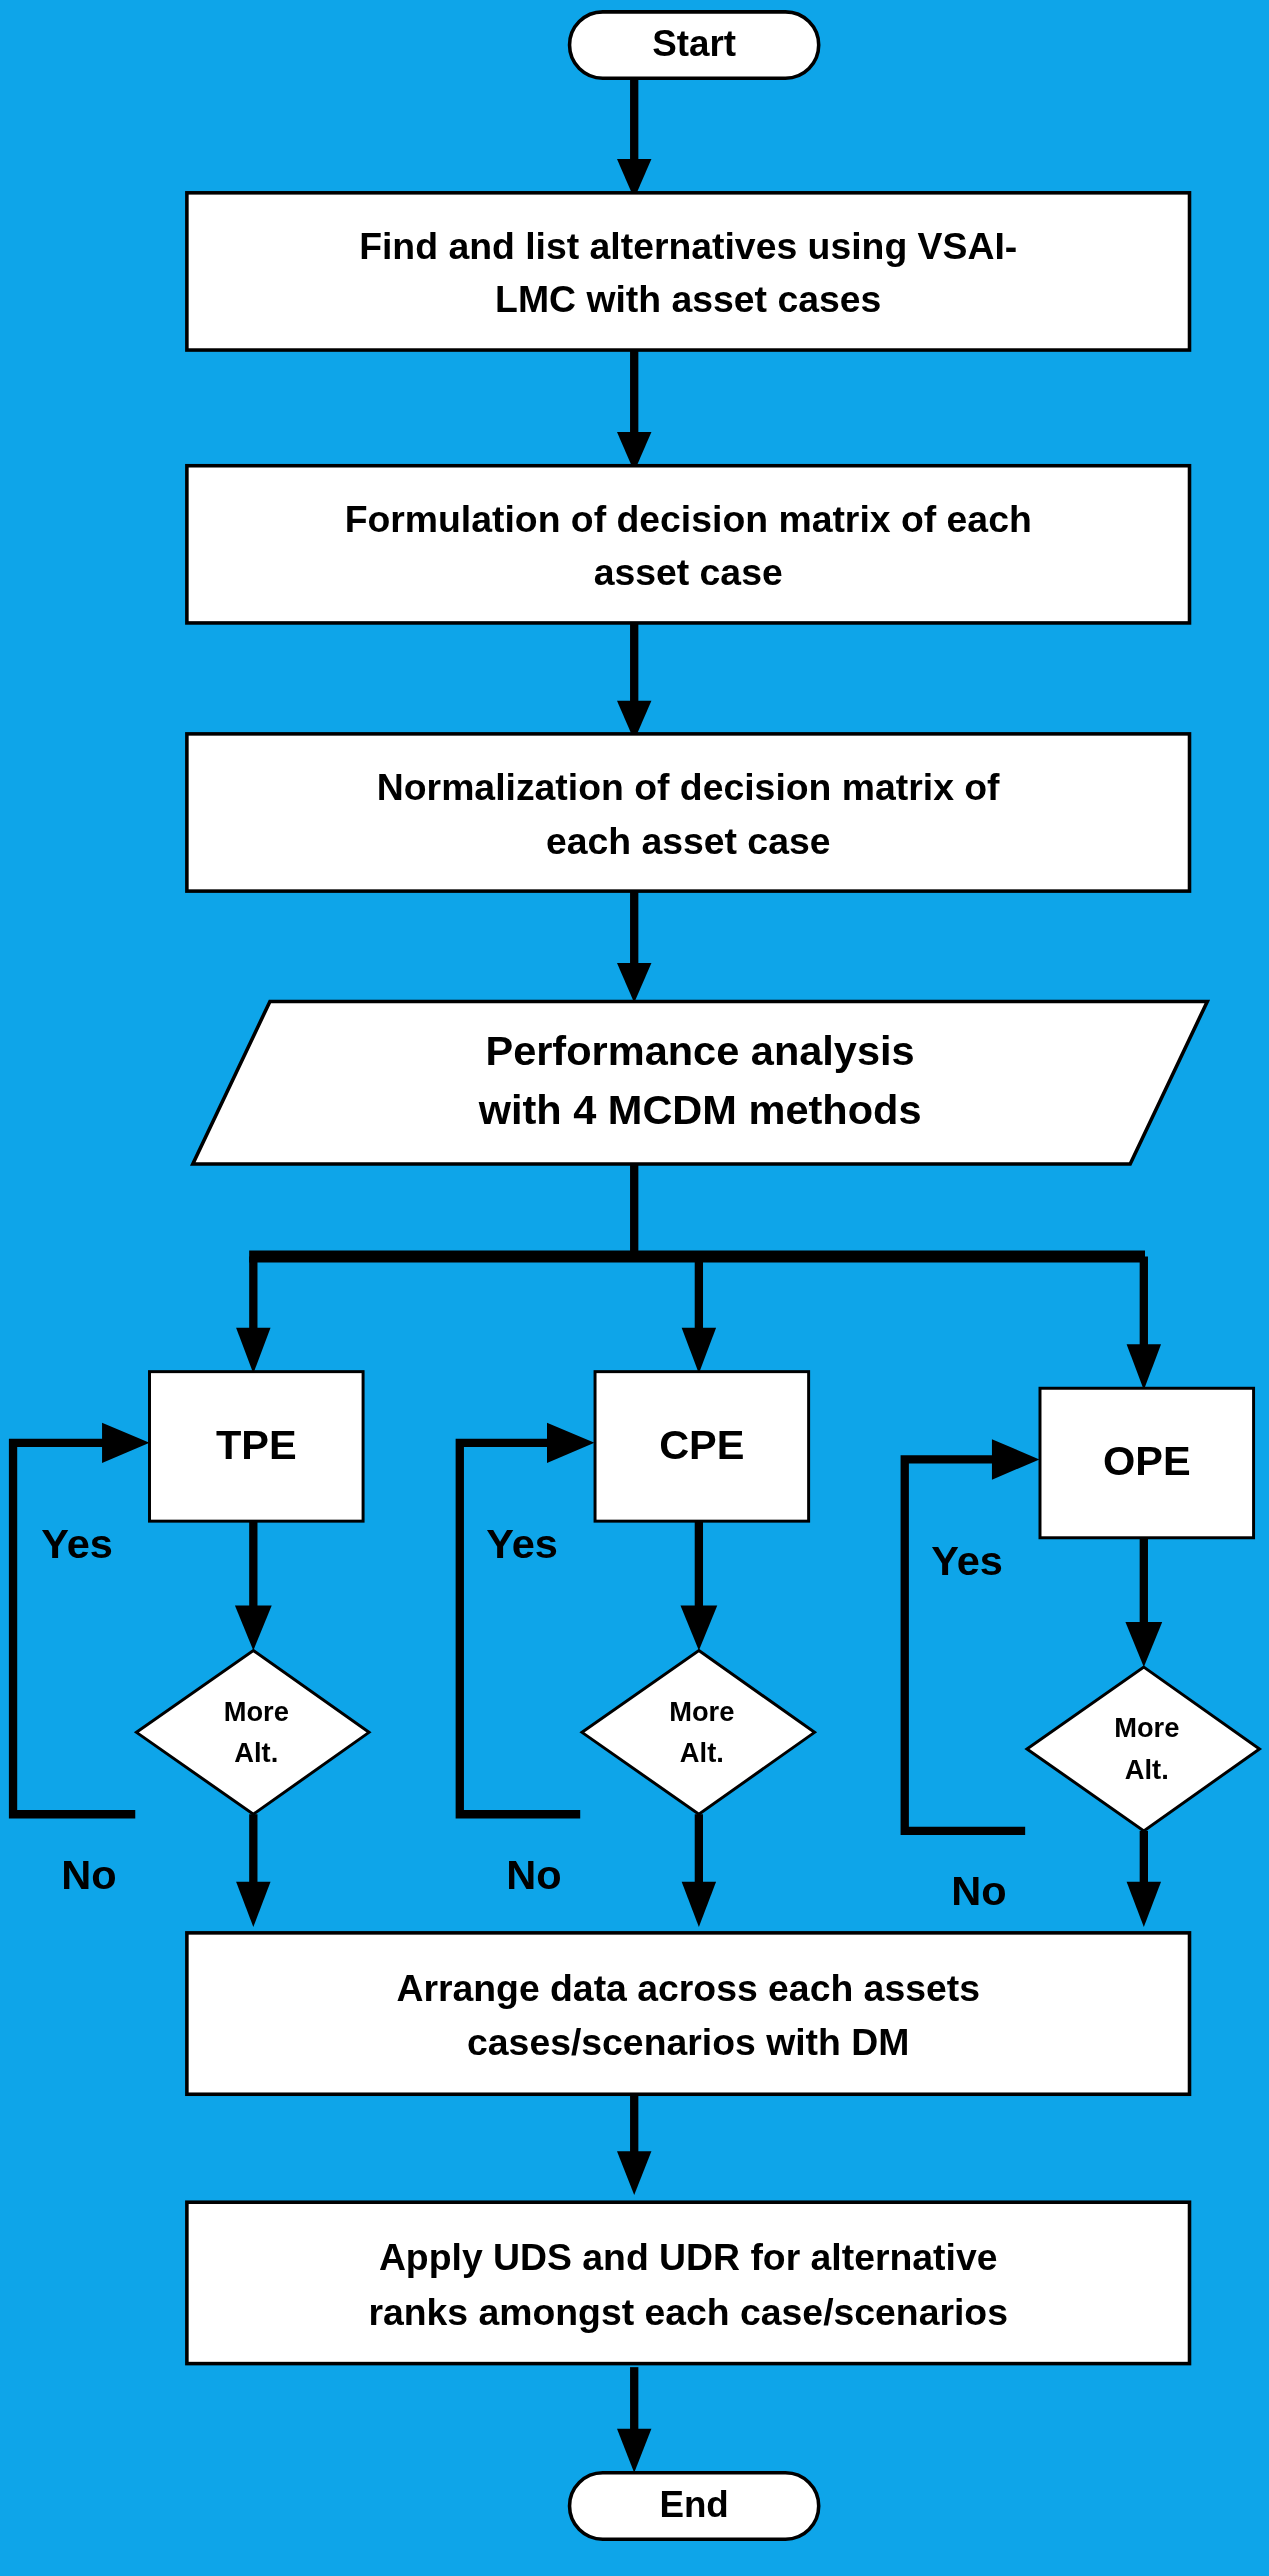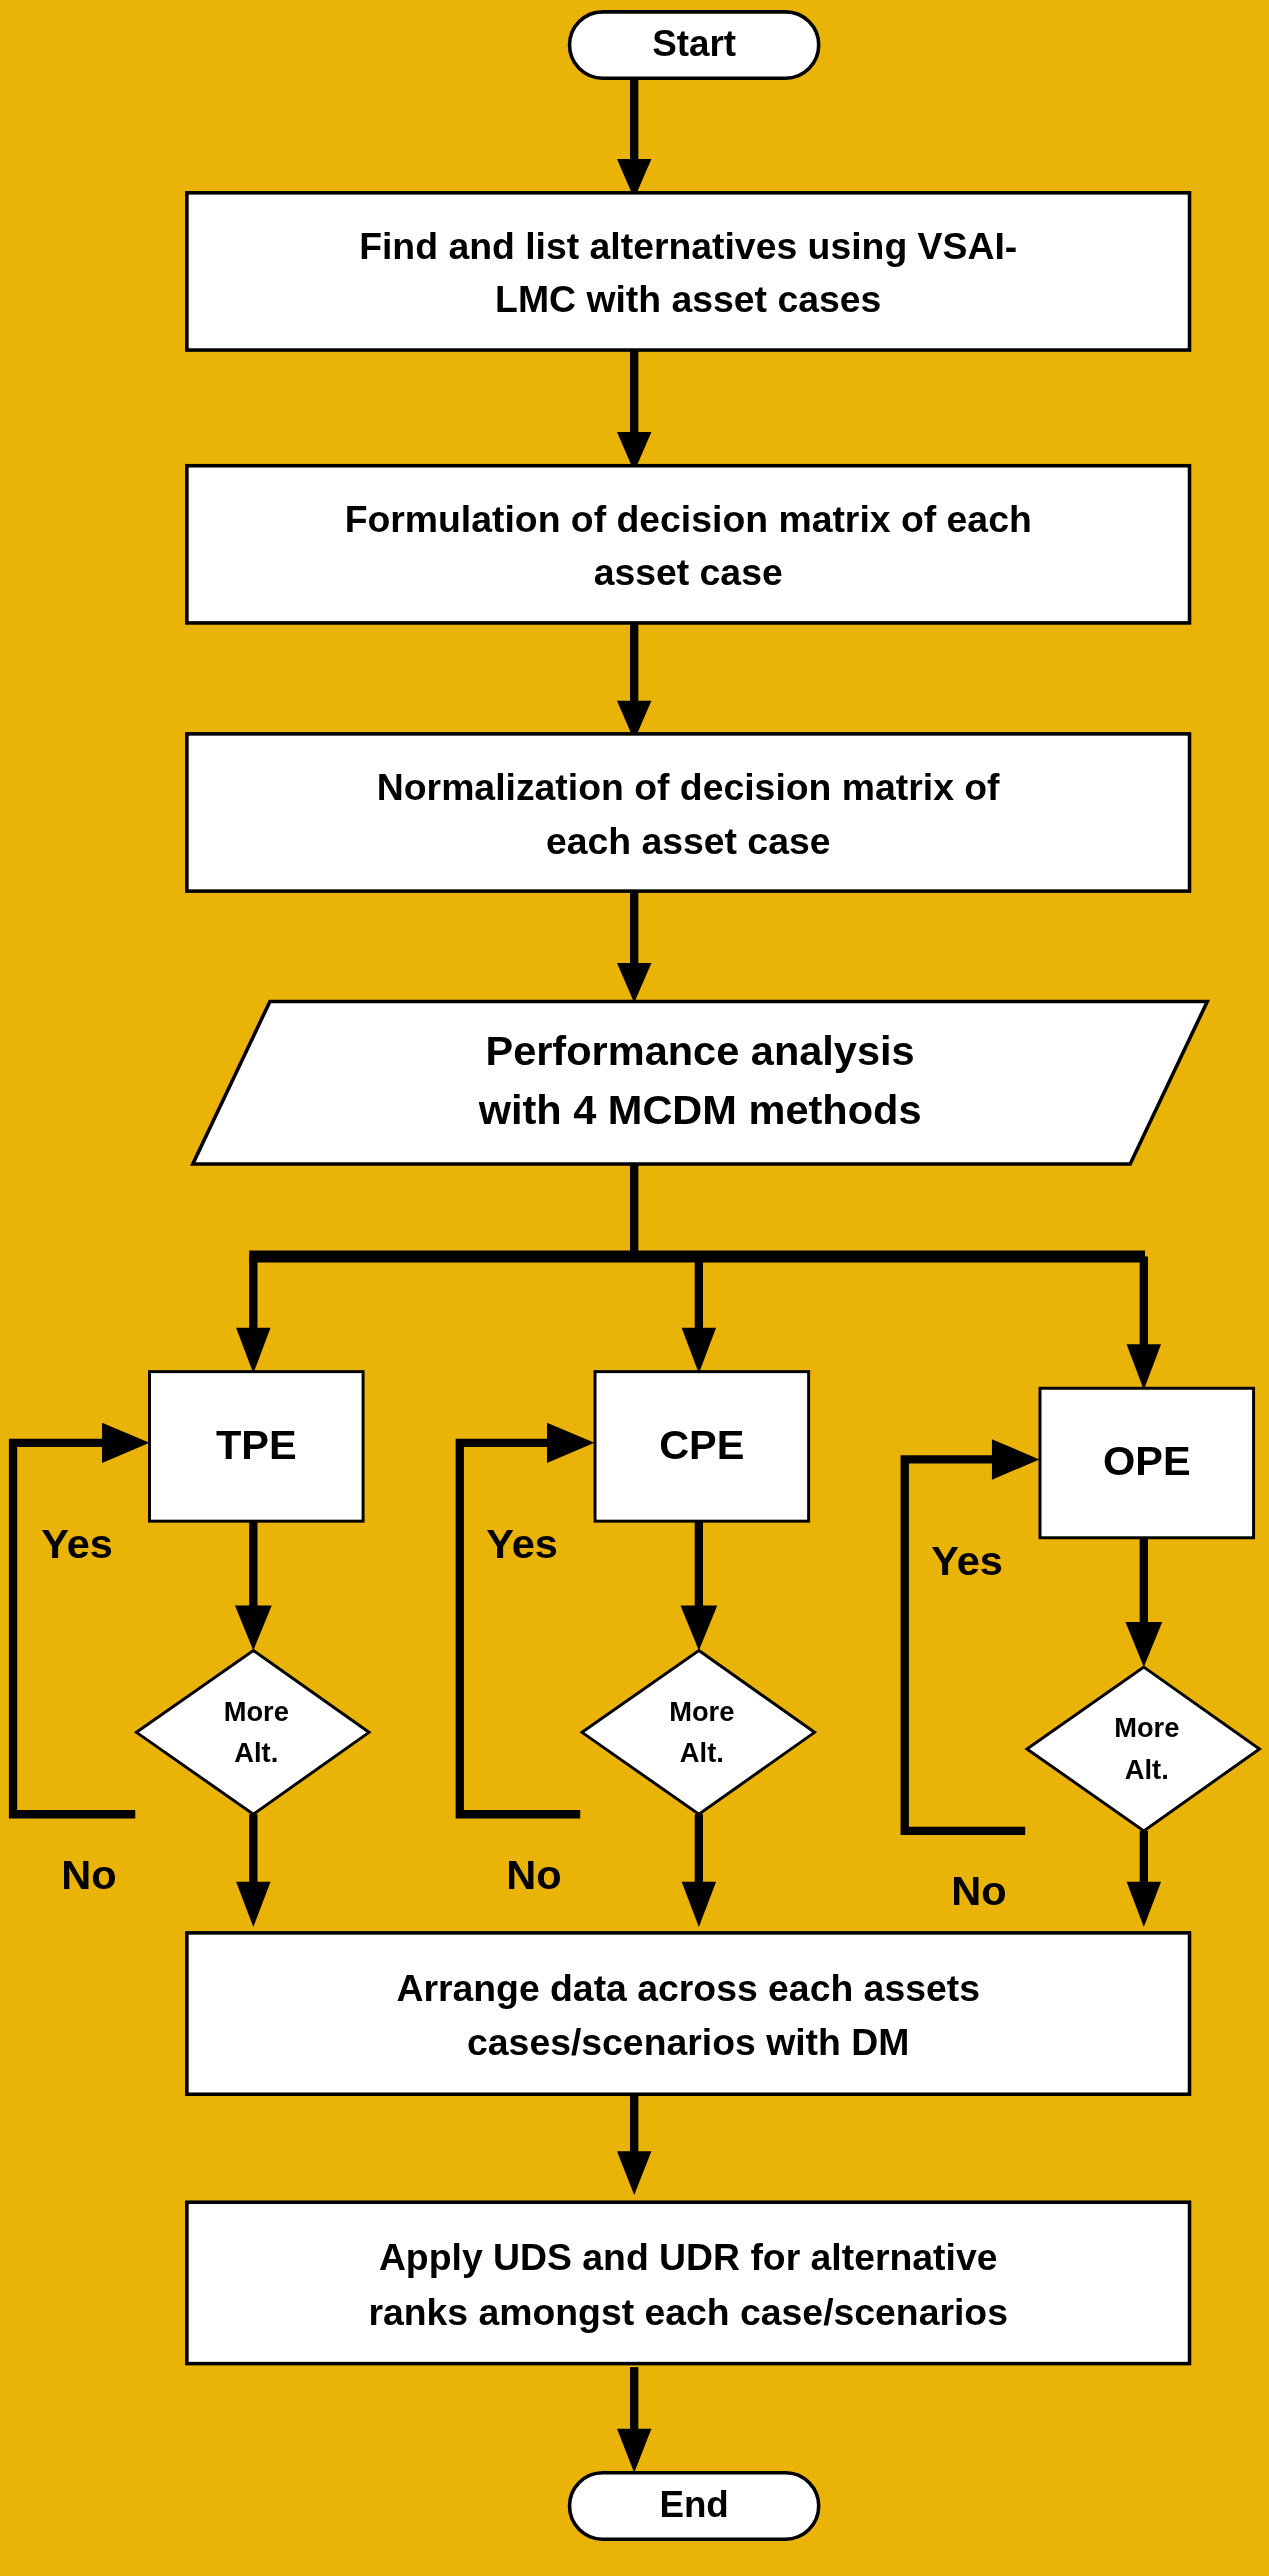--- a/index.html
+++ b/index.html
@@ -7,21 +7,21 @@
     padding: 0;
     background: #ffffff;
   }
   body {
     font-family: "Liberation Sans", sans-serif;
   }
   #flowchart-root {
     position: relative;
     width: 1269px;
     height: 2576px;
-    background: #eab308;
+    background: #0ea5e9;
     overflow: hidden;
   }
   svg.chart-canvas {
     position: absolute;
     top: 0;
     left: 0;
     width: 1269px;
     height: 2576px;
     display: block;
   }

